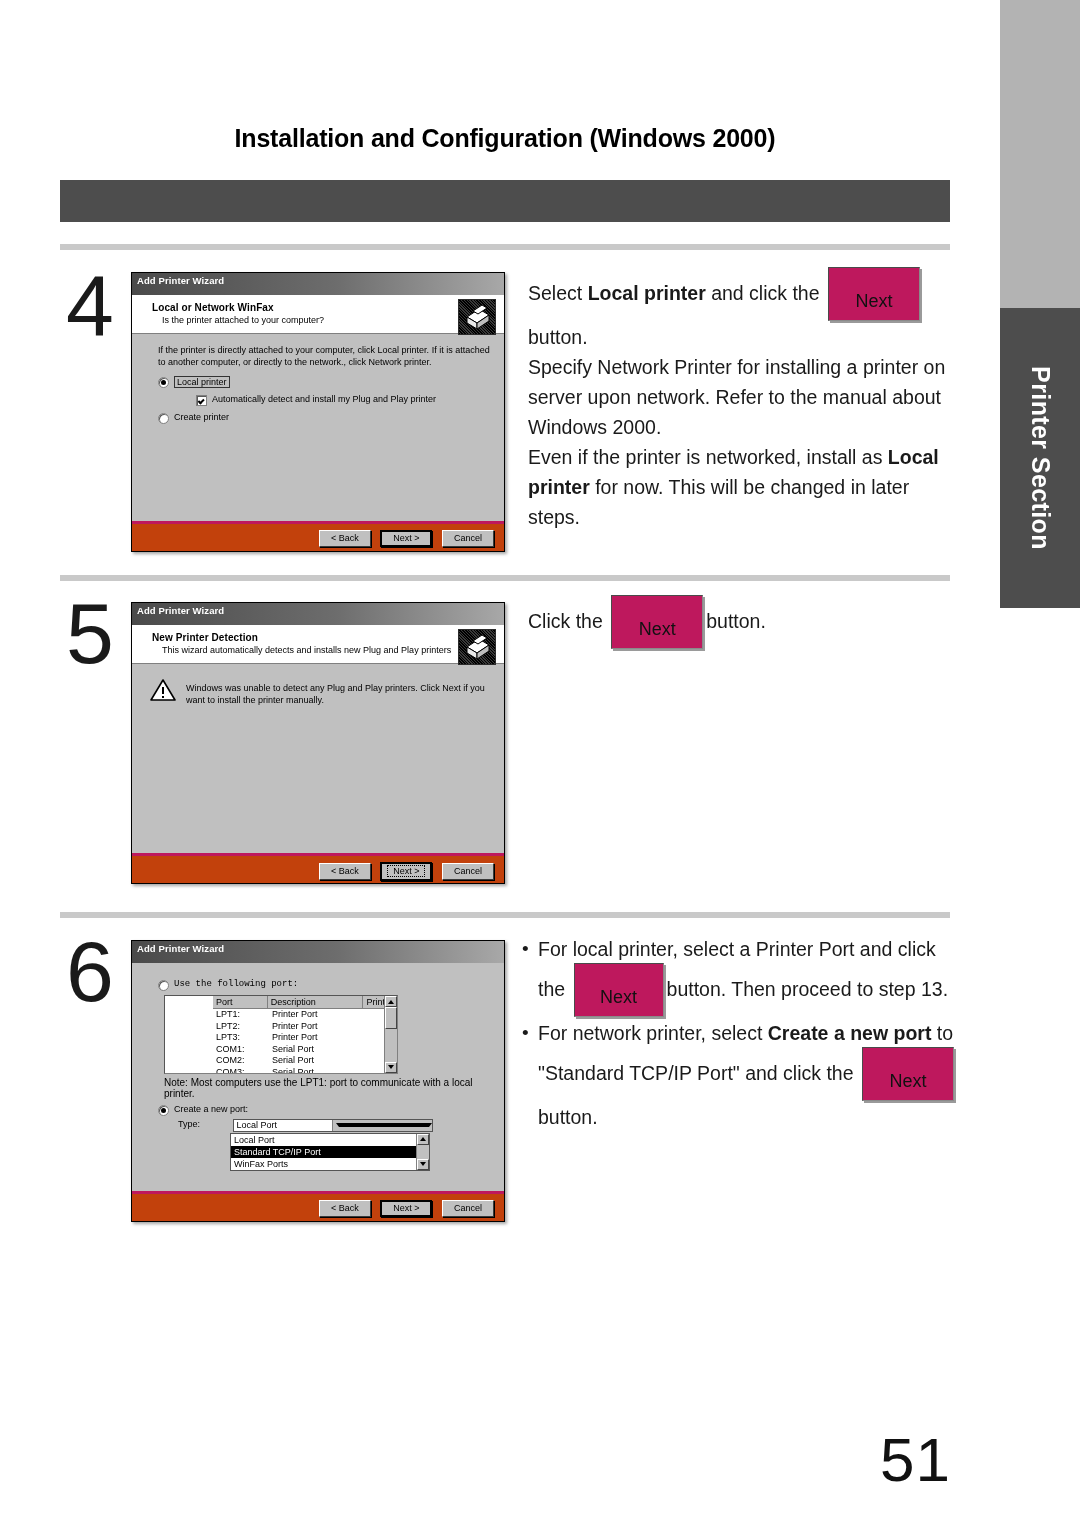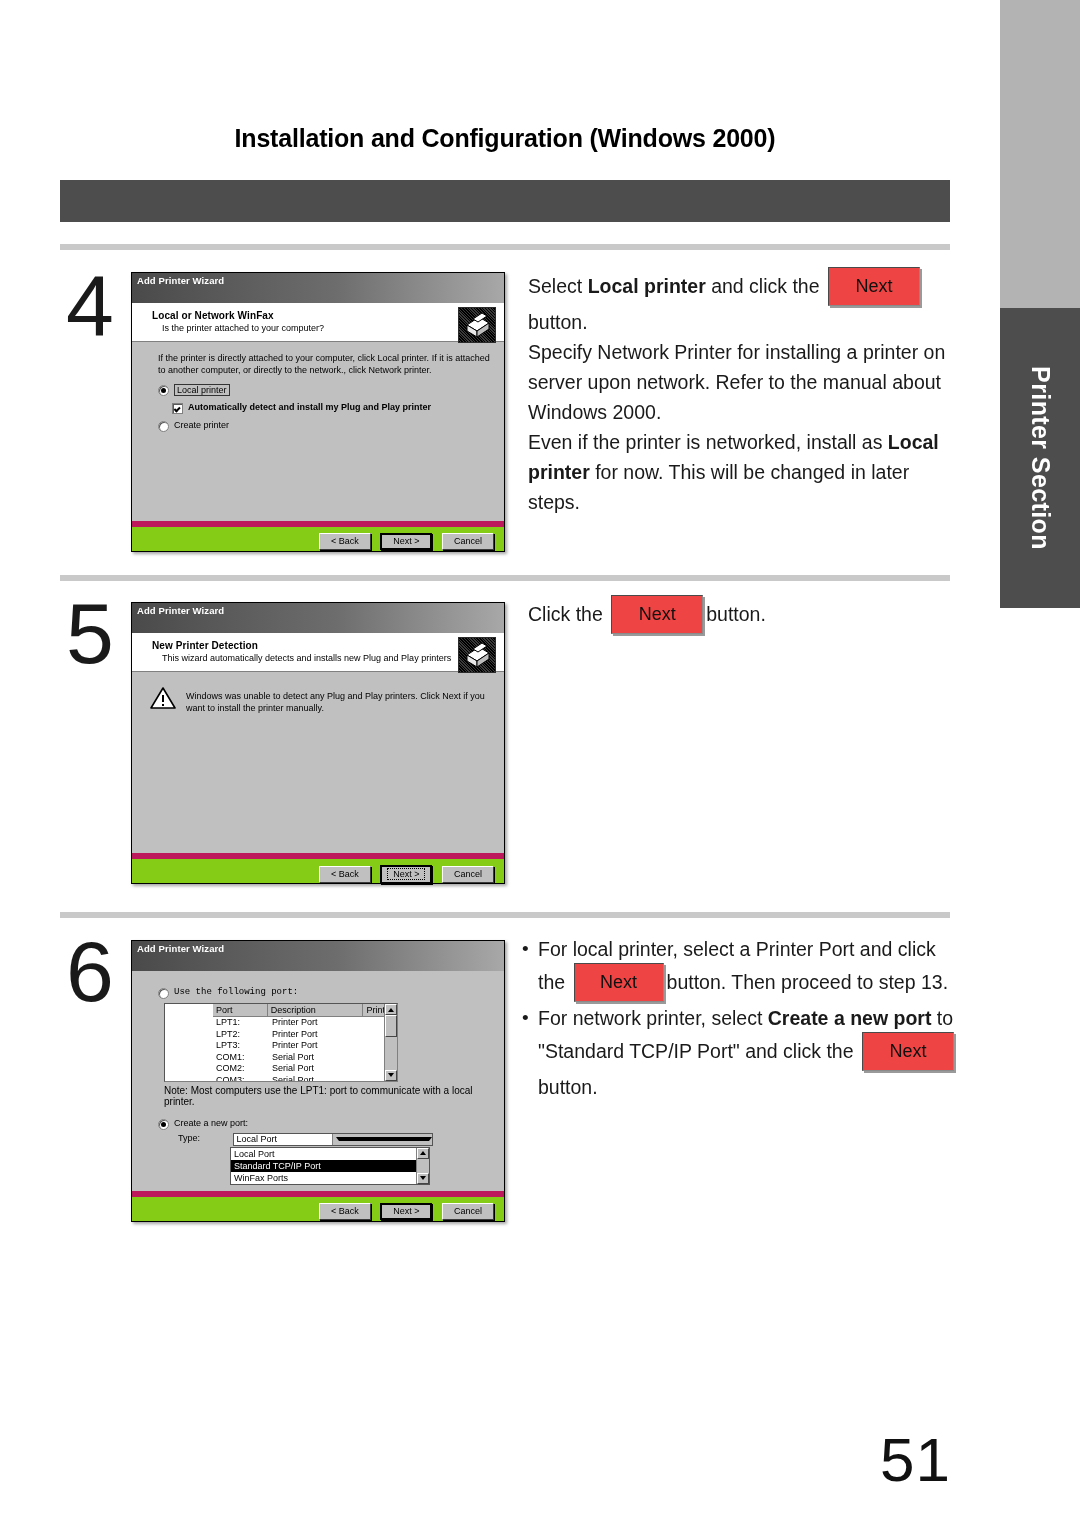--- a/index.html
+++ b/index.html
@@ -96,25 +96,25 @@
   .instructions b { font-weight: bold; }
 
   
   .inline-next {
     display: inline-block;
     vertical-align: middle;
     border: 1.5px solid #4a4a4a;
     border-right-color: #8a8a8a;
     border-bottom-color: #8a8a8a;
     box-shadow: 2px 2px 0 #9a9a9a;
-    background: #ef4444;
+    background: #be185d;
     text-align: center;
     font-size: 18px;
     color: #111;
-    padding: 3px 0 4px 0;
+    padding: 18px 0 4px 0;
     margin: 0 3px;
     position: relative;
     top: -1px;
   }
 
   .bullet-row { display: flex; }
   .bullet-dot {
     width: 16px;
     flex: 0 0 16px;
     font-size: 19px;
@@ -126,21 +126,21 @@
   .dlg {
     position: absolute;
     background: #c0c0c0;
     border: 1px solid #000;
     box-shadow: 2px 2px 3px rgba(0,0,0,0.35);
     font-size: 9px;
     color: #000;
     font-family: "Liberation Sans", sans-serif;
   }
   .dlg-titlebar {
-    height: 30px;
+    height: 22px;
     background: linear-gradient(to right, #4a4a4a 0%, #6d6d6d 55%, #a8a8a8 100%);
     color: #fff;
     font-weight: bold;
     font-size: 9.5px;
     padding: 2px 0 0 5px;
     box-sizing: border-box;
     letter-spacing: 0.1px;
   }
   .dlg-head {
     background: #ffffff;
@@ -337,27 +337,27 @@
     right: 0; top: 0; bottom: 0;
     width: 12px;
     background: #c0c0c0;
     border-left: 1px solid #808080;
   }
 
   
   .dlg-footer {
     position: absolute;
     left: 0; right: 0; bottom: 0;
-    border-top: 6px solid #be185d;
+    border-top: 3px solid #be185d;
     height: 30px;
     padding-top: 6px;
     box-sizing: border-box;
     text-align: right;
     padding-right: 10px;
-    background: #84cc16;
+    background: #c2410c;
   }
   .win-btn {
     display: inline-block;
     min-width: 52px;
     padding: 2px 6px 3px 6px;
     margin-left: 7px;
     font-size: 9px;
     text-align: center;
     background: #c0c0c0;
     border: 1px solid #fff;
@@ -397,21 +397,21 @@
         <polygon points="14,11 23,5 28,8 19,14" fill="#fff" stroke="#000"></polygon>
       </svg>
     </div>
   </div>
   <div class="dlg-body">
     <p style="margin-left:14px;">If the printer is directly attached to your computer, click Local printer.  If it is attached to another computer, or directly to the network., click Network printer.</p>
     <div class="radio-row" style="margin-left:14px;">
       <div class="radio checked"></div>
       <div class="sel-box">Local printer</div>
     </div>
-    <div class="radio-row" style="margin-left:28px;font-weight:bold;">
+    <div class="radio-row" style="margin-left:52px;">
       <div class="check checked"></div>
       <div>Automatically detect and install my Plug and Play printer</div>
     </div>
     <div class="radio-row" style="margin-left:14px;">
       <div class="radio"></div>
       <div>Create printer</div>
     </div>
   </div>
   <div class="dlg-footer">
     <span class="win-btn">&lt; Back</span>
@@ -527,21 +527,21 @@
           </div>
         <div class="sb-thumb"></div>
         <div class="sb-btn bottom">
             <span class="arrow-dn"></span>
           </div>
       </div>
     </div>
 
     <div class="note">Note: Most computers use the LPT1: port to communicate with a local printer.</div>
 
-    <div class="radio-row" style="margin-left:14px; margin-top:11px;">
+    <div class="radio-row" style="margin-left:14px; margin-top:5px;">
       <div class="radio checked"></div>
       <div>Create a new port:</div>
     </div>
 
     <div style="margin-top:3px; position:relative;">
       <span class="combo-label">Type:</span>
       <span class="combo">
         <span>Local Port</span>
         <span class="combo-btn">
             <span class="arrow-dn"></span>

